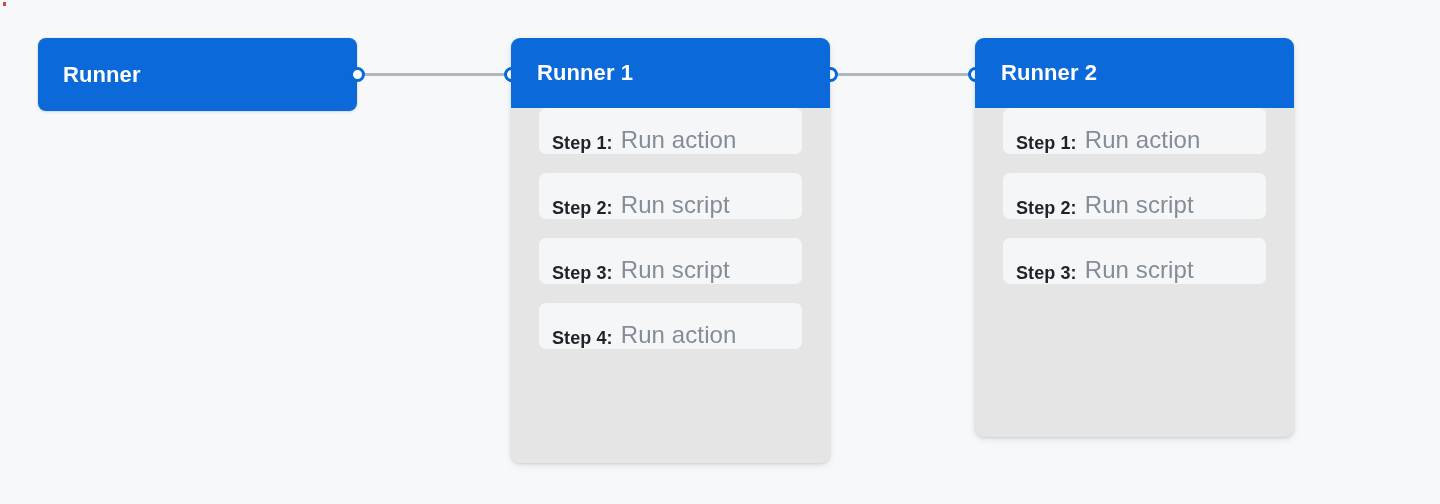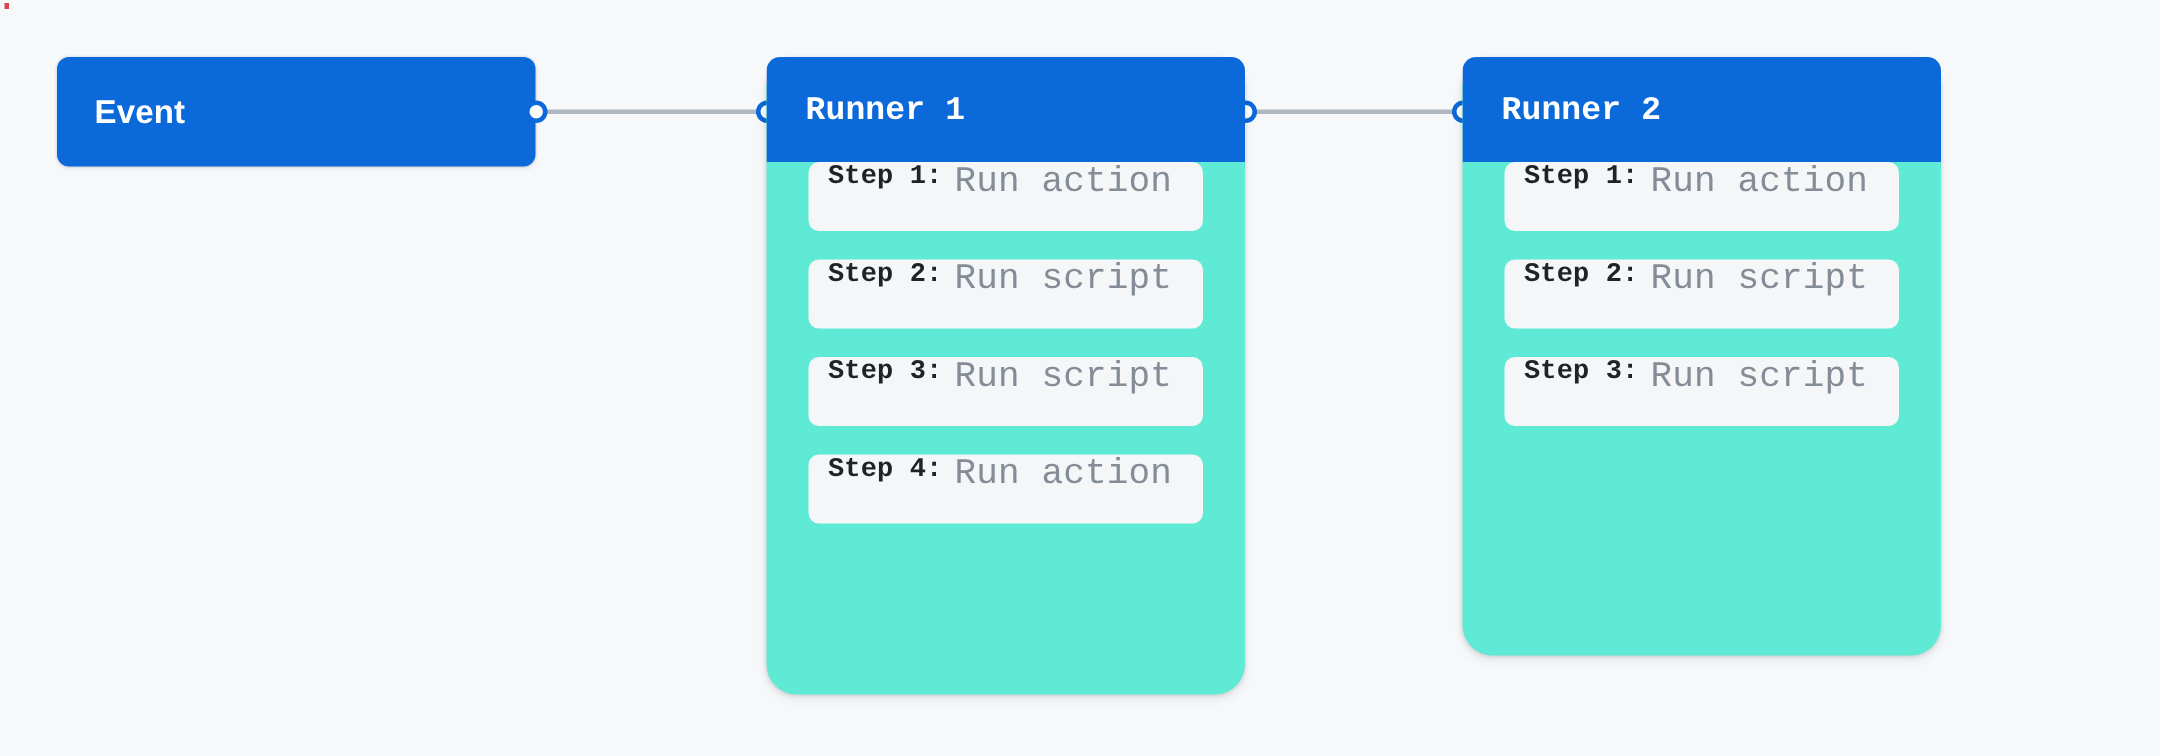--- a/index.html
+++ b/index.html
@@ -38,25 +38,24 @@
     color: #ffffff;
     font-size: 22px;
     font-weight: bold;
     letter-spacing: 0.1px;
     margin-left: 25px;
   }
 
   
   .runner-card {
     position: absolute;
-    background: #5eead4;
-    border-radius: 20px;
+    background: #e5e5e5;
+    border-radius: 9px;
     box-shadow: 0 1px 3px rgba(27,31,36,0.14), 0 3px 8px rgba(27,31,36,0.07);
     overflow: visible;
-    font-family: Liberation Mono, monospace;
   }
   .runner-card .card-clip {
     border-radius: 9px;
     overflow: hidden;
     height: 100%;
     width: 100%;
     box-sizing: border-box;
   }
   .runner-header {
     background: #0b69da;
@@ -84,21 +83,21 @@
     letter-spacing: 0.1px;
   }
   .steps {
     display: block;
   }
   .step-pill {
     background: #f4f6f8;
     border-radius: 7px;
     height: 46px;
     display: flex;
-    align-items: flex-start;
+    align-items: flex-end;
     margin-bottom: 19px;
     padding-left: 13px;
     box-sizing: border-box;
   }
   .step-pill:last-child {
     margin-bottom: 0;
   }
   .step-label {
     font-size: 18px;
     font-weight: bold;
@@ -170,21 +169,21 @@
   }
 </style>
 </head>
 <body>
 
 <div id="canvas">
 
   <span class="corner-speck"></span>
 
   <div class="event-node">
-    <span class="event-label">Event</span>
+    <span class="event-label">Runner</span>
   </div>
 
   <div class="edge-line" id="edge1"></div>
   <div class="port" id="port-event-out"></div>
   <div class="port" id="port-runner1-in"></div>
 
   <div class="edge-line" id="edge2"></div>
   <div class="port" id="port-runner1-out"></div>
   <div class="port" id="port-runner2-in"></div>
 

